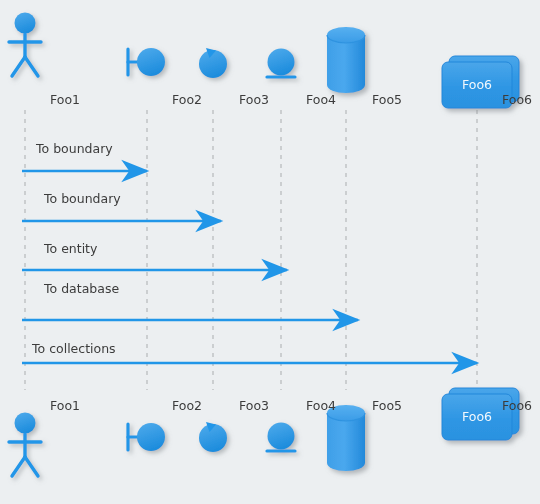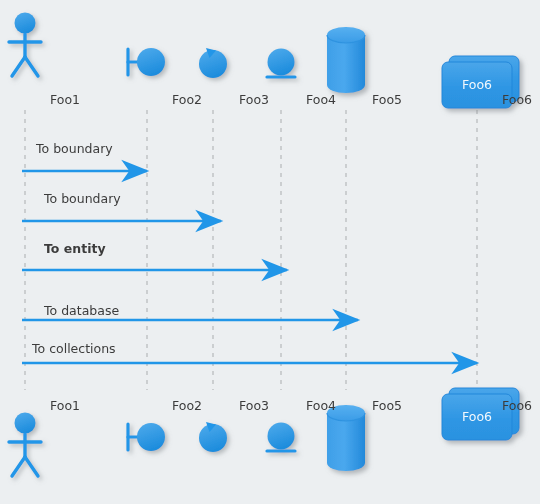--- a/index.html
+++ b/index.html
@@ -172,21 +172,21 @@
       <div class="participant-label" style="left: 6px; top: 398px;">Foo1</div>
       <div class="participant-label" style="left: 128px; top: 398px;">Foo2</div>
       <div class="participant-label" style="left: 195px; top: 398px;">Foo3</div>
       <div class="participant-label" style="left: 262px; top: 398px;">Foo4</div>
       <div class="participant-label" style="left: 328px; top: 398px;">Foo5</div>
       <div class="participant-label" style="left: 458px; top: 398px;">Foo6</div>
     </div>
   <div id="labels-msgs">
       <div class="msg-label" style="left: 36px; top: 141px;">To boundary</div>
       <div class="msg-label" style="left: 44px; top: 191px;">To boundary</div>
-      <div class="msg-label" style="left: 44px; top: 241px; font-weight: bold;">To entity</div>
-      <div class="msg-label" style="left: 44px; top: 303px;">To database</div>
+      <div class="msg-label" style="left: 44px; top: 241px;">To entity</div>
+      <div class="msg-label" style="left: 44px; top: 281px;">To database</div>
       <div class="msg-label" style="left: 32px; top: 341px;">To collections</div>
     </div>
   <div id="labels-boxes">
       <div class="box-label" style="left: 442px; top: 77px; text-align: center; width: 70px;">Foo6</div>
       <div class="box-label" style="left: 442px; top: 409px; text-align: center; width: 70px;">Foo6</div>
     </div>
 </div>
 
 </body></html>

